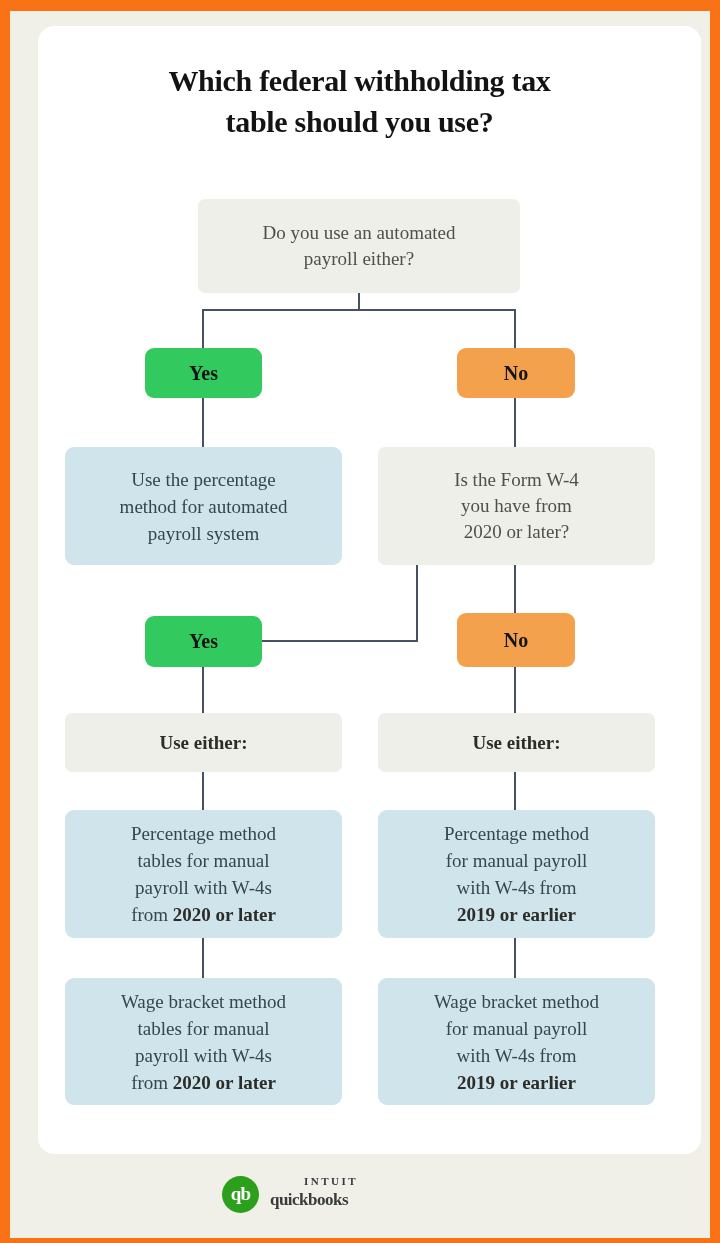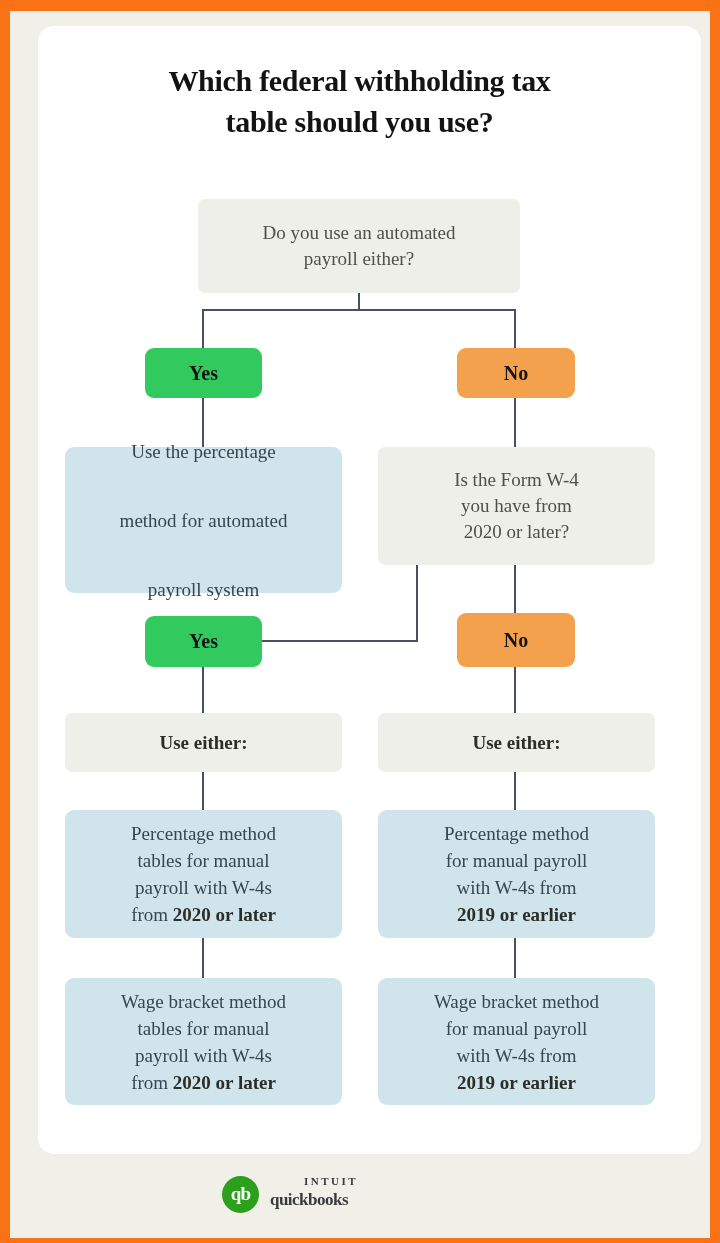--- a/index.html
+++ b/index.html
@@ -164,21 +164,21 @@
     <span class="ln">payroll either?</span>
   </div>
 
   <div class="node answer-btn yes" style="left:145px;top:348px;width:117px;height:50px;">
     <span>Yes</span>
   </div>
   <div class="node answer-btn no" style="left:457px;top:348px;width:118px;height:50px;">
     <span>No</span>
   </div>
 
-  <div class="node result-box" style="left:65px;top:447px;width:277px;height:146px;gap:42px;">
+  <div class="node result-box" style="left:65px;top:447px;width:277px;height:118px;">
     <span class="ln">Use the percentage</span>
     <span class="ln">method for automated</span>
     <span class="ln">payroll system</span>
   </div>
   <div class="node q-box" style="left:378px;top:447px;width:277px;height:118px;">
     <span class="ln">Is the Form W-4</span>
     <span class="ln">you have from</span>
     <span class="ln">2020 or later?</span>
   </div>
 

